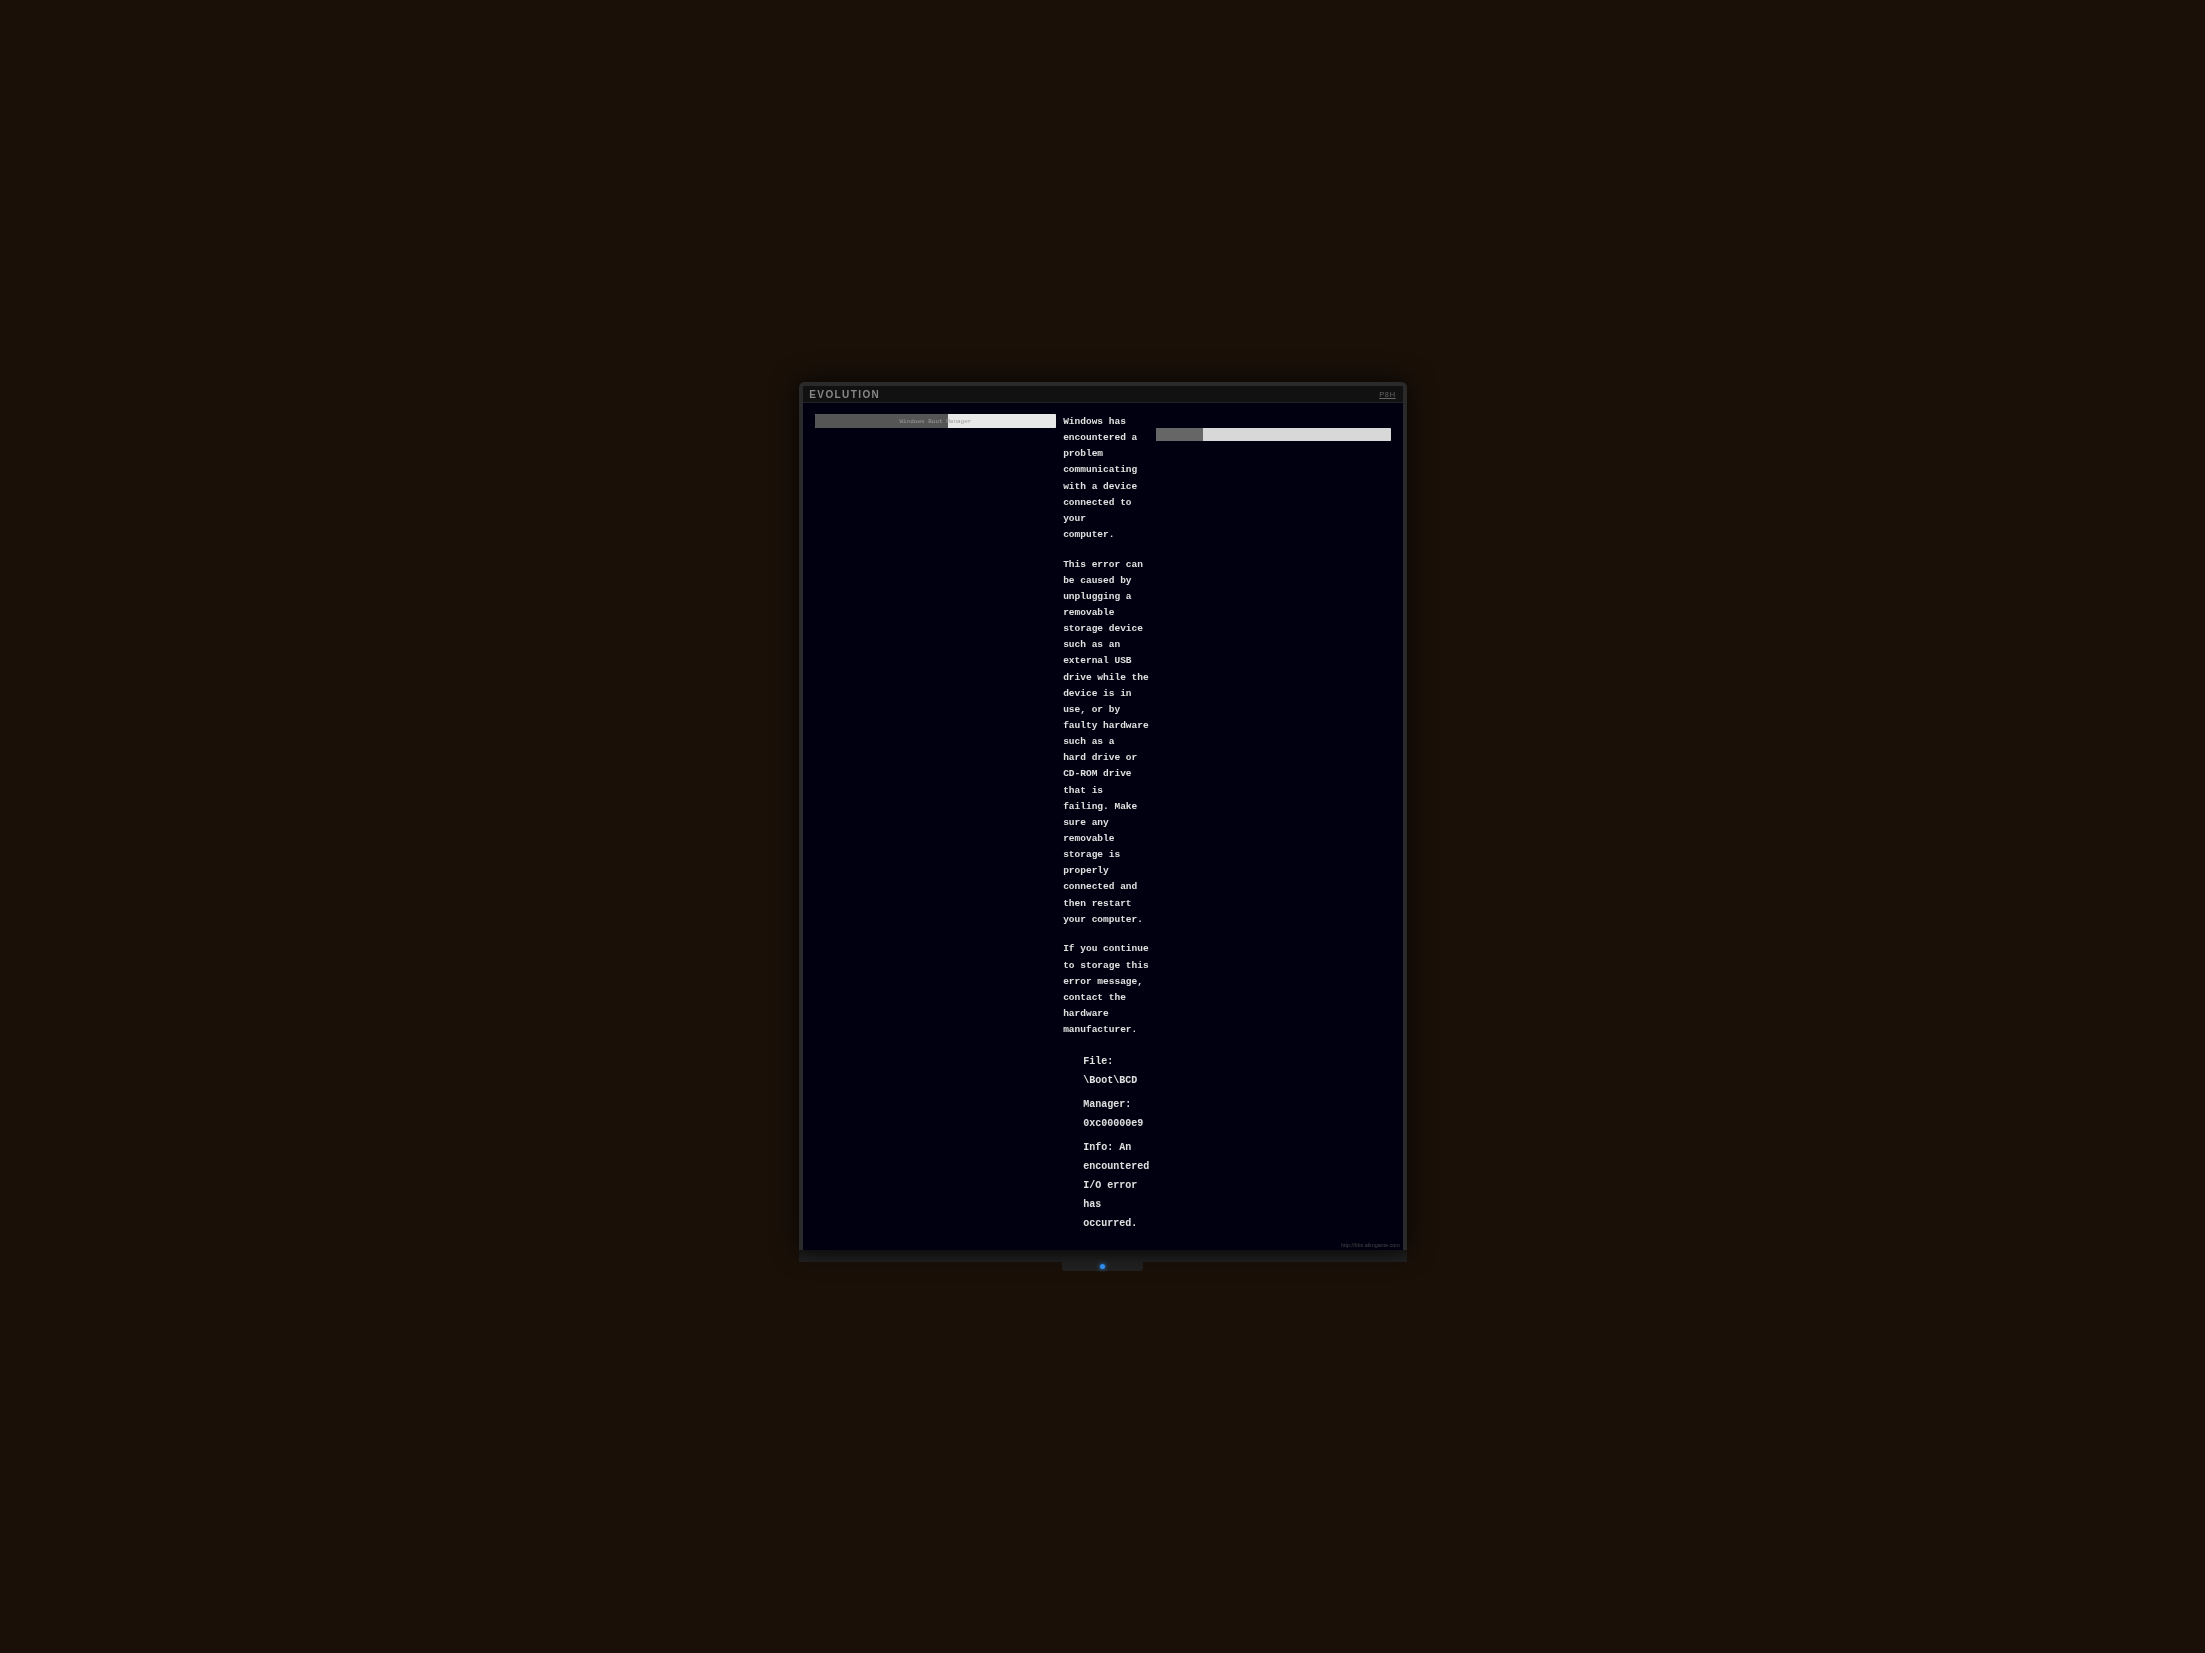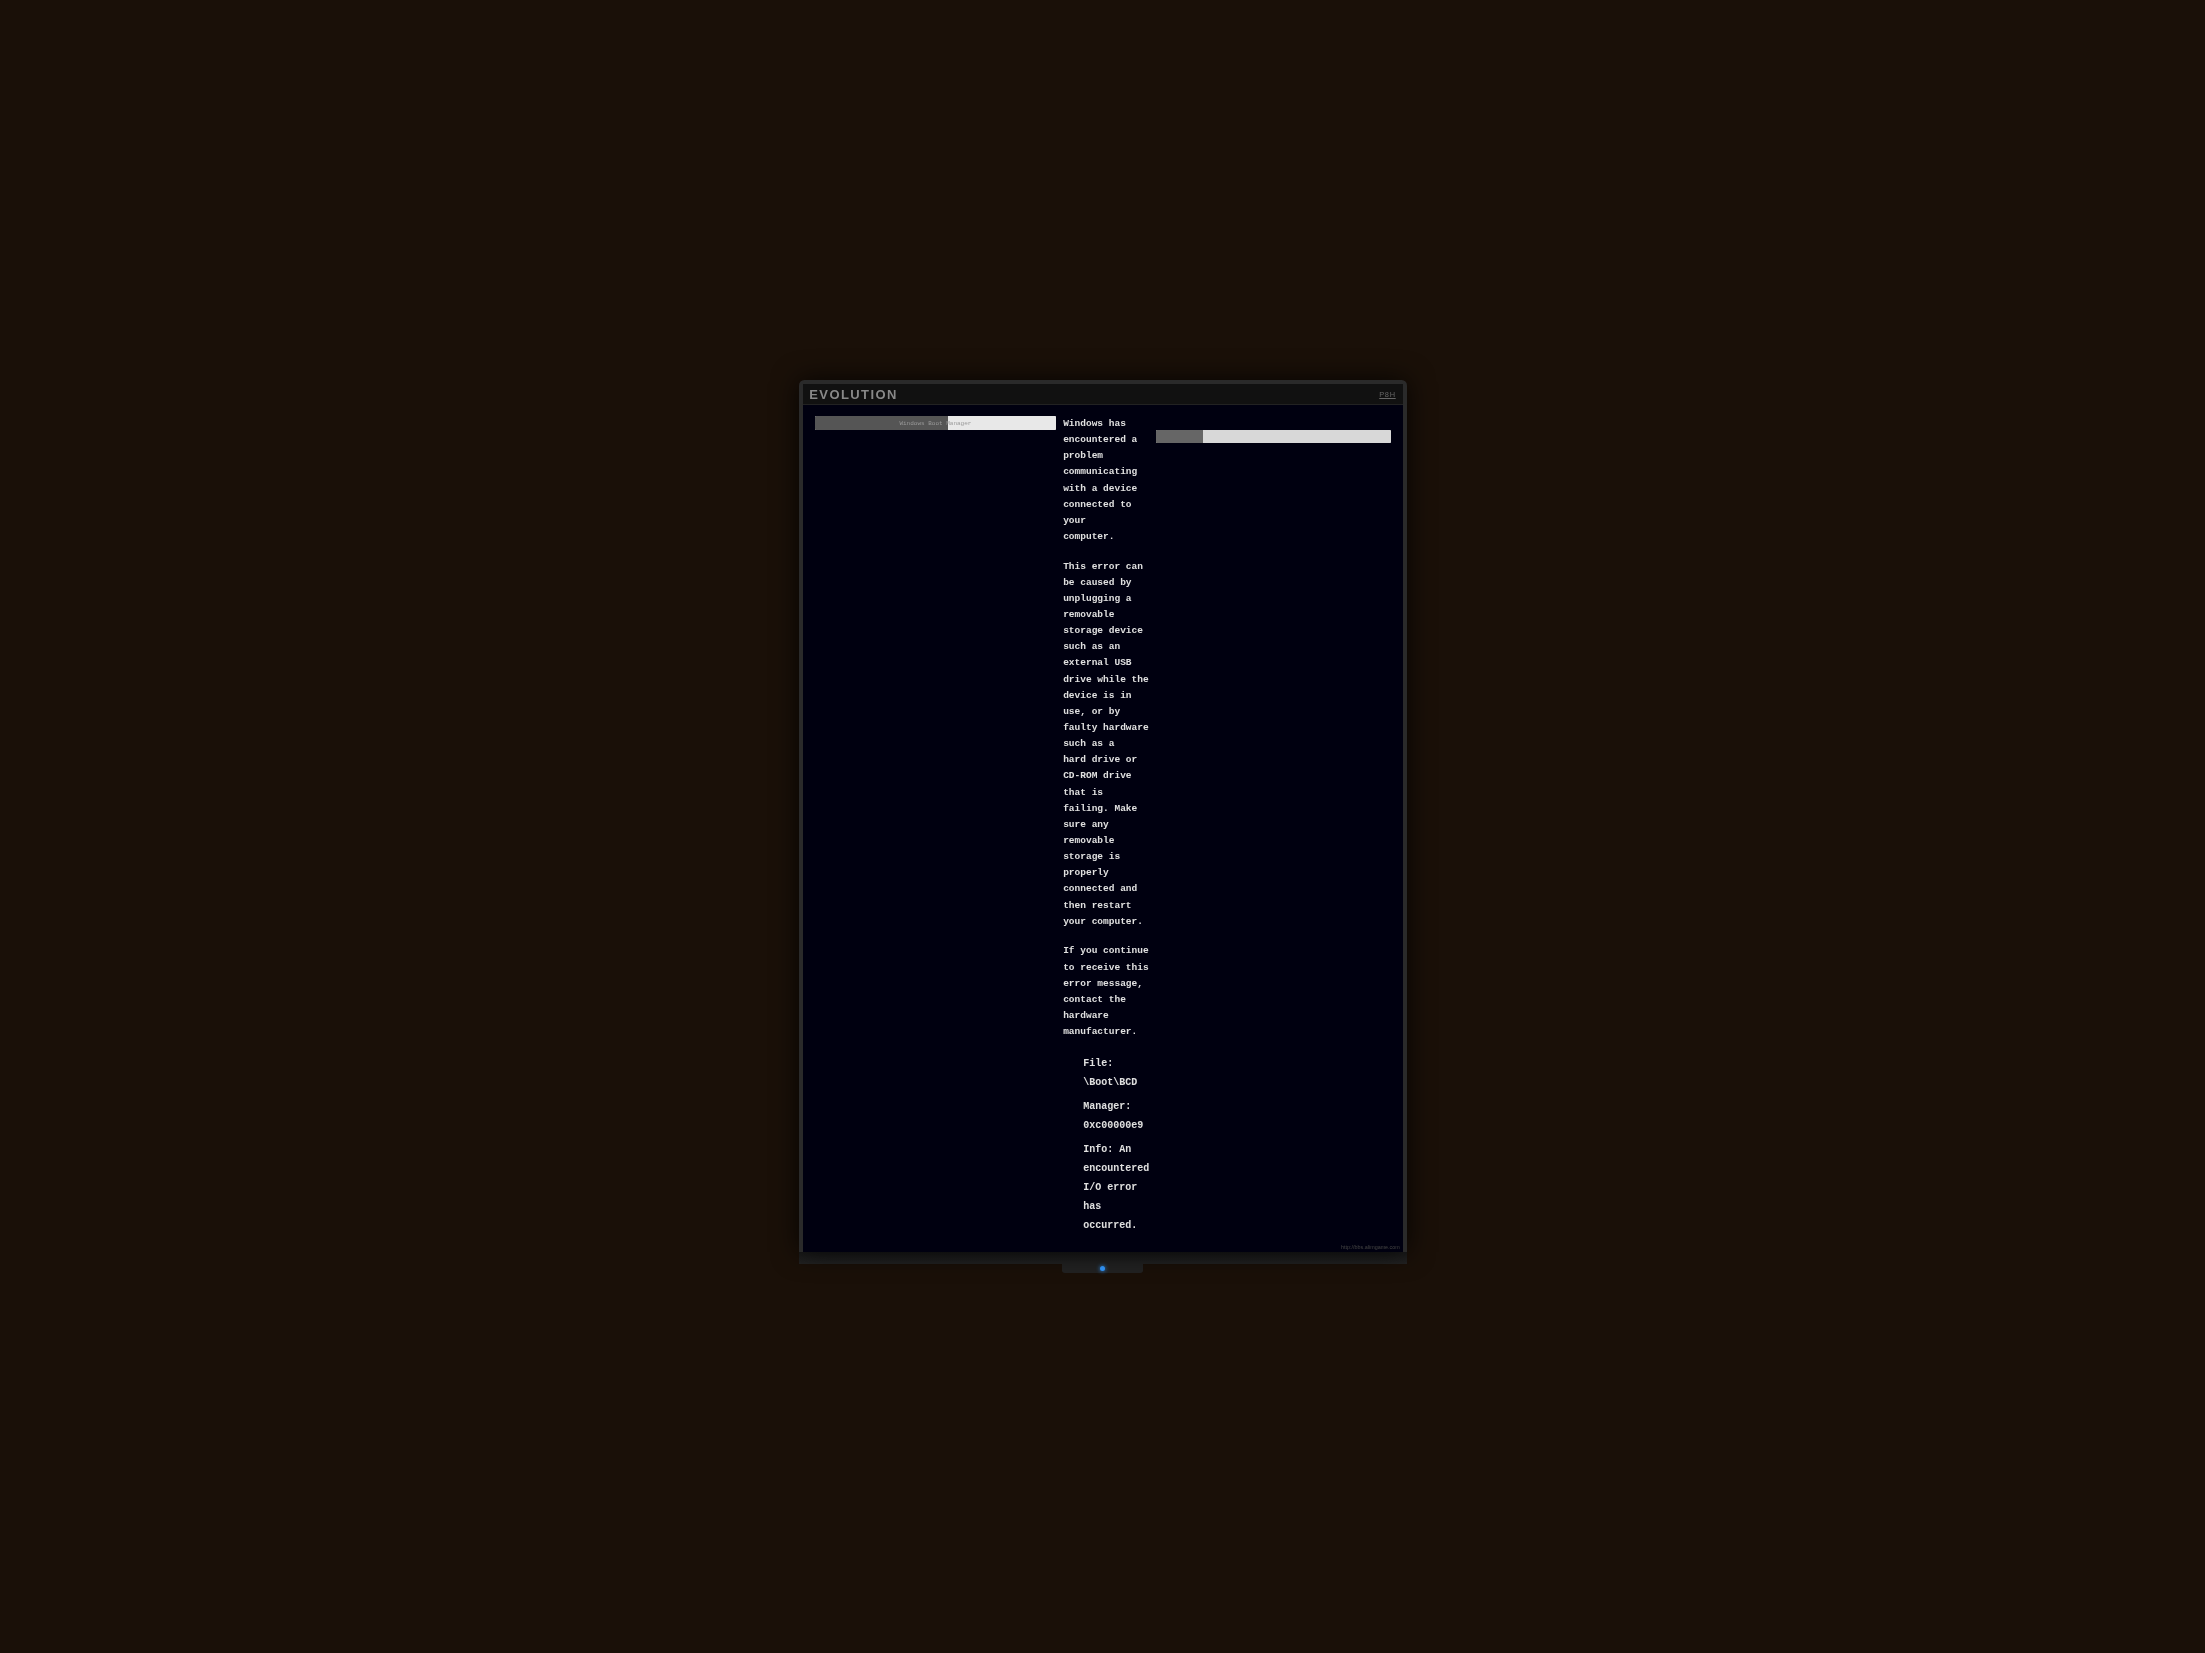--- a/index.html
+++ b/index.html
@@ -29,21 +29,21 @@
       background: #111;
       padding: 2.7px 6.8px;
       display: flex;
       justify-content: space-between;
       align-items: center;
       border-bottom: 1.4px solid #222;
     }
 
     .monitor-brand {
       font-family: Arial, sans-serif;
-      font-size: 13px;
+      font-size: 10px;
       font-weight: bold;
       color: #888;
       letter-spacing: 1.4px;
     }
 
     .monitor-brand-right {
       font-family: Arial, sans-serif;
       font-size: 7.4px;
       color: #666;
       letter-spacing: 0.7px;
@@ -195,21 +195,21 @@
         <span class="progress-bar-top-label">Windows Boot Manager</span>
       </div>
 
       <div class="error-text">
         <p class="error-paragraph" style="white-space: pre-line;">Windows has encountered a problem communicating with a device connected to your
 computer.</p>
         <p class="error-paragraph" style="white-space: pre-line;">This error can be caused by unplugging a removable storage device such as an
 external USB drive while the device is in use, or by faulty hardware such as a
 hard drive or CD-ROM drive that is failing. Make sure any removable storage is
 properly connected and then restart your computer.</p>
-        <p class="error-paragraph" style="white-space: pre-line;">If you continue to receive this error message, contact the hardware
+        <p class="error-paragraph" style="white-space: pre-line;">If you continue to storage this error message, contact the hardware
 manufacturer.</p>
 
         <p class="error-detail">File: \Boot\BCD</p>
         <p class="error-detail">Manager: 0xc00000e9</p>
         <p class="error-detail">Info: An encountered I/O error has occurred.</p>
       </div>
 
       <div class="progress-bar-bottom"></div>
 
       <div class="watermark">http://bbs.alimgame.com</div>

